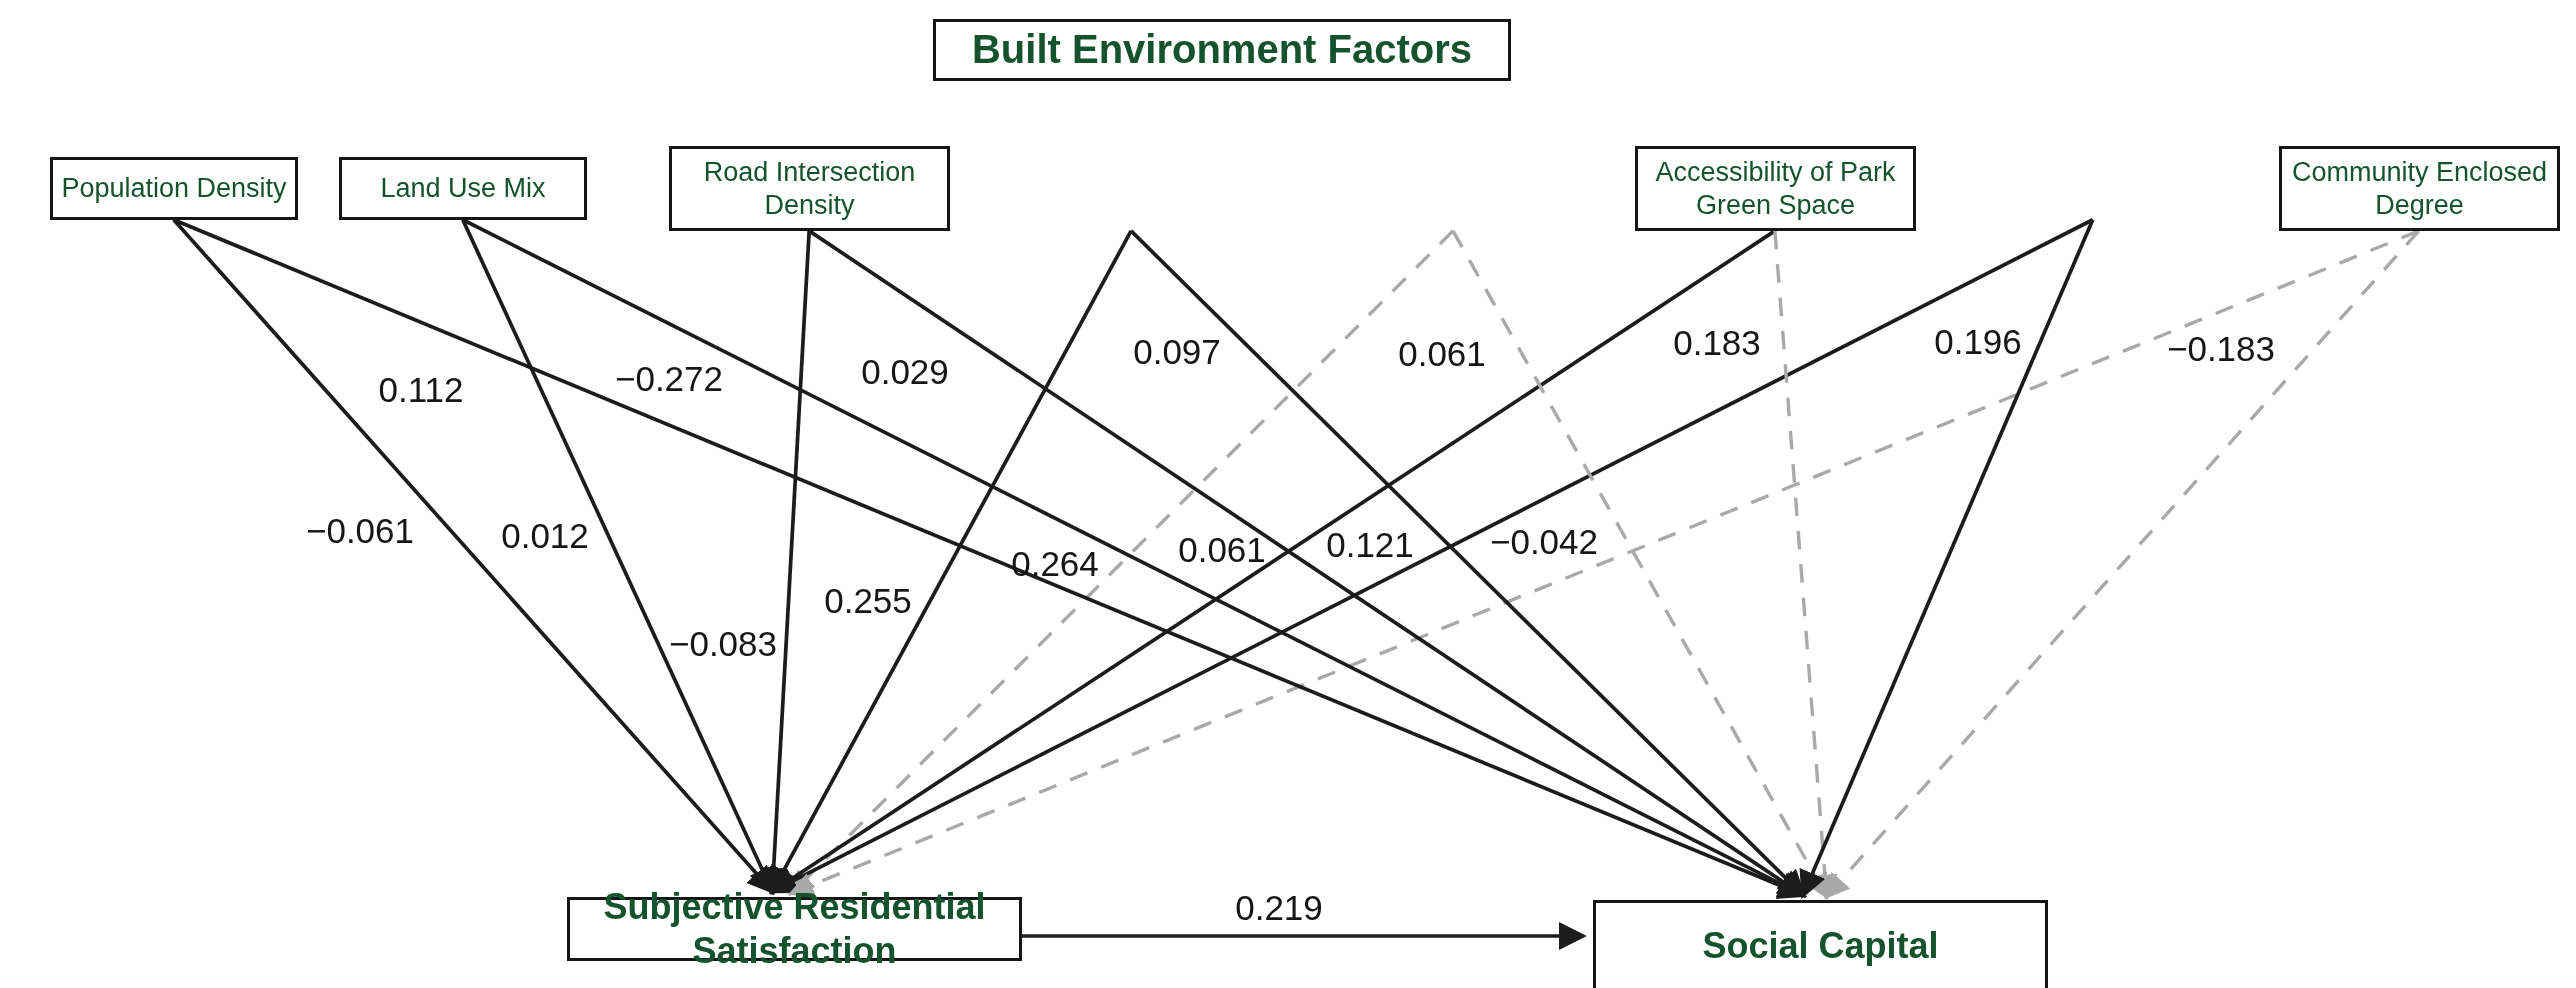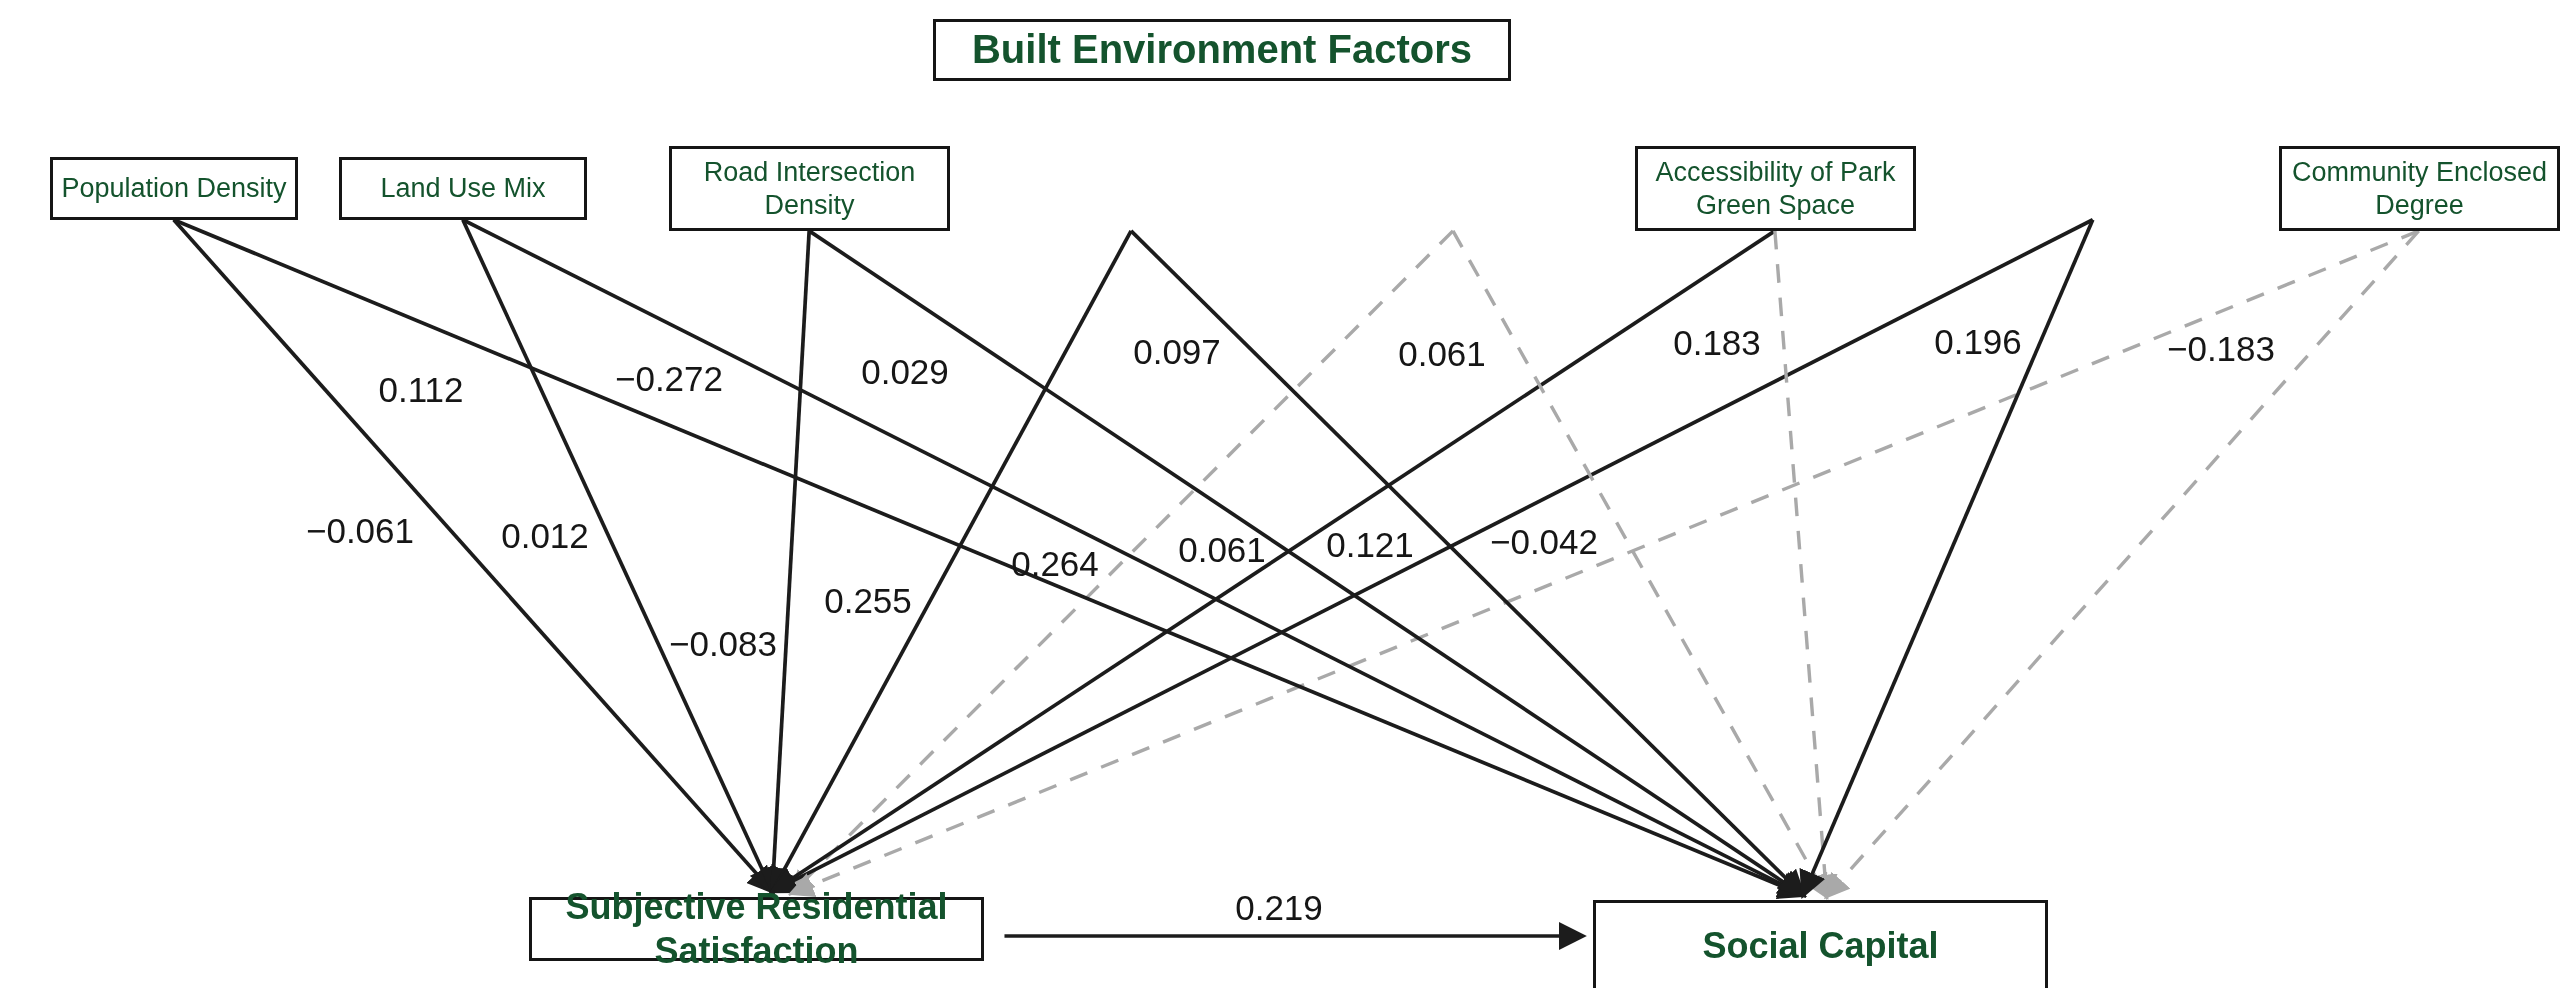--- a/index.html
+++ b/index.html
@@ -86,21 +86,21 @@
       <span class="bline">Density</span>
     </div>
     <div class="box factor" style="left: 1635px; top: 146px; width: 281px; height: 85px;">
       <span class="bline">Accessibility of Park</span>
       <span class="bline">Green Space</span>
     </div>
     <div class="box factor" style="left: 2279px; top: 146px; width: 281px; height: 85px;">
       <span class="bline">Community Enclosed</span>
       <span class="bline">Degree</span>
     </div>
-    <div class="box outcome" style="left: 529px; top: 897px; width: 455px; height: 64px;">
+    <div class="box outcome" style="left: 567px; top: 897px; width: 455px; height: 64px;">
       <span class="bline">Subjective Residential</span>
       <span class="bline">Satisfaction</span>
     </div>
     <div class="box outcome" style="left: 1593px; top: 900px; width: 455px; height: 91px;">
       <span class="bline">Social Capital</span>
     </div>
     <div class="coef" style="left: 360px; top: 531px;">−0.061</div>
     <div class="coef" style="left: 545px; top: 536px;">0.012</div>
     <div class="coef" style="left: 723px; top: 644px;">−0.083</div>
     <div class="coef" style="left: 868px; top: 601px; text-align: center;">0.255</div>

